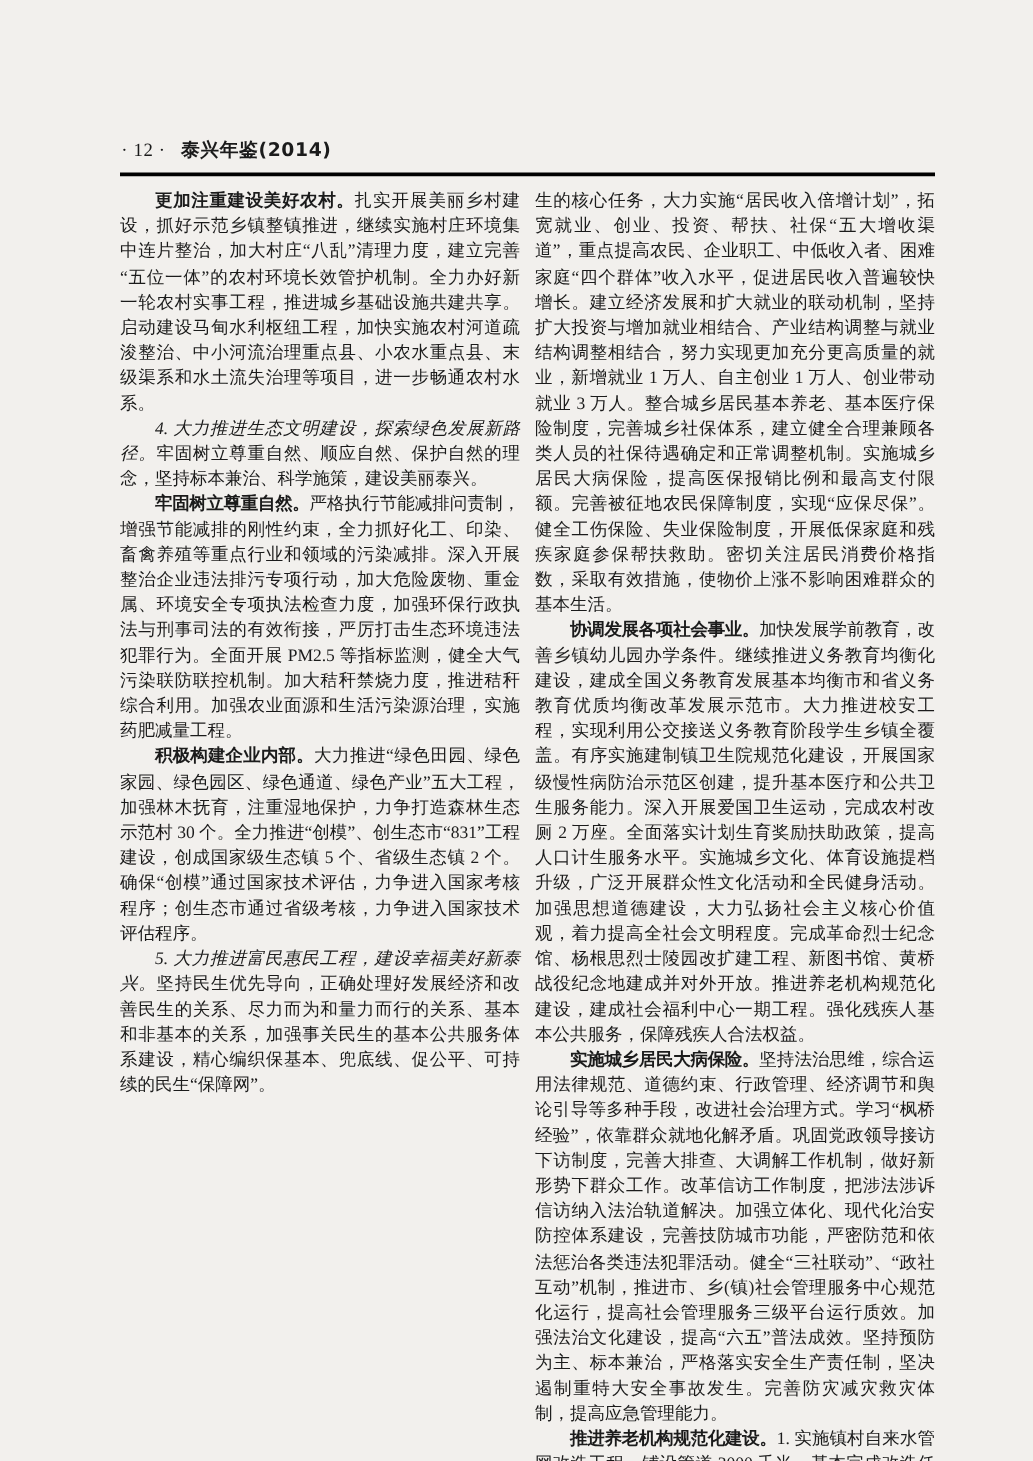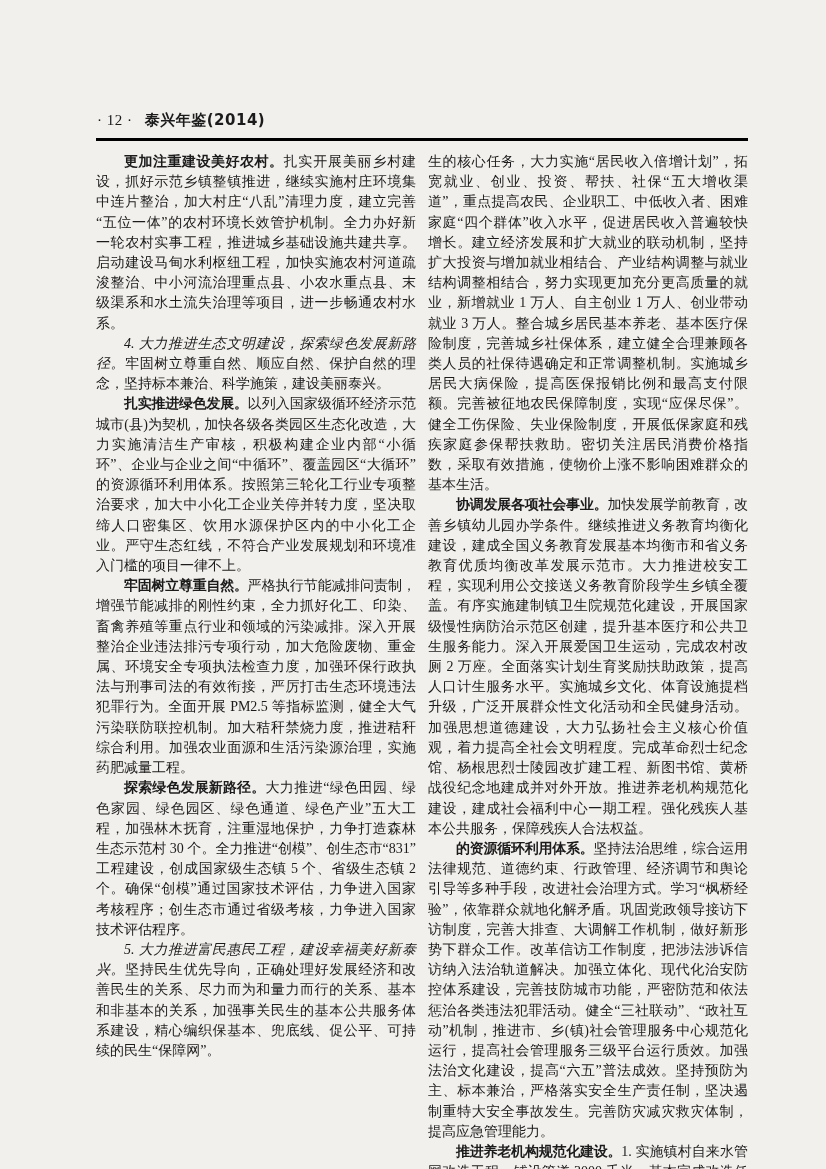--- a/index.html
+++ b/index.html
@@ -84,26 +84,25 @@
     <span class="page-number">· 12 ·</span>
     <span class="book-title">泰兴年鉴(2014)</span>
   </div>
 
   <div class="header-rule"></div>
 
   <div class="columns">
     <div class="column">
         <p class="indent"><span class="lead-bold">更加注重建设美好农村。</span>扎实开展美丽乡村建设，抓好示范乡镇整镇推进，继续实施村庄环境集中连片整治，加大村庄“八乱”清理力度，建立完善“五位一体”的农村环境长效管护机制。全力办好新一轮农村实事工程，推进城乡基础设施共建共享。启动建设马甸水利枢纽工程，加快实施农村河道疏浚整治、中小河流治理重点县、小农水重点县、末级渠系和水土流失治理等项目，进一步畅通农村水系。</p>
         <p class="indent"><span class="lead-kai">4. 大力推进生态文明建设，探索绿色发展新路径。</span>牢固树立尊重自然、顺应自然、保护自然的理念，坚持标本兼治、科学施策，建设美丽泰兴。</p>
-        <p class="indent"><span class="lead-bold">扎实推进绿色发展。</span>以列入国家级循环经济示范城市(县)为契机，加快各级各类园区生态化改造，大力实施清洁生产审核，积极构建企业内部“小循环”、企业与企业之间“中循环”、覆盖园区“大循环”的资源循环利用体系。按照第三轮化工行业专项整治要求，加大中小化工企业关停并转力度，坚决取缔人口密集区、饮用水源保护区内的中小化工企业。严守生态红线，不符合产业发展规划和环境准入门槛的项目一律不上。</p>
         <p class="indent"><span class="lead-bold">牢固树立尊重自然。</span>严格执行节能减排问责制，增强节能减排的刚性约束，全力抓好化工、印染、畜禽养殖等重点行业和领域的污染减排。深入开展整治企业违法排污专项行动，加大危险废物、重金属、环境安全专项执法检查力度，加强环保行政执法与刑事司法的有效衔接，严厉打击生态环境违法犯罪行为。全面开展 PM2.5 等指标监测，健全大气污染联防联控机制。加大秸秆禁烧力度，推进秸秆综合利用。加强农业面源和生活污染源治理，实施药肥减量工程。</p>
-        <p class="indent"><span class="lead-bold">探索绿色发展新路径。</span>大力推进“绿色田园、绿色家园、绿色园区、绿色通道、绿色产业”五大工程，加强林木抚育，注重湿地保护，力争打造森林生态示范村 30 个。全力推进“创模”、创生态市“831”工程建设，创成国家级生态镇 5 个、省级生态镇 2 个。确保“创模”通过国家技术评估，力争进入国家考核程序；创生态市通过省级考核，力争进入国家技术评估程序。</p>
+        <p class="indent"><span class="lead-bold">积极构建企业内部。</span>大力推进“绿色田园、绿色家园、绿色园区、绿色通道、绿色产业”五大工程，加强林木抚育，注重湿地保护，力争打造森林生态示范村 30 个。全力推进“创模”、创生态市“831”工程建设，创成国家级生态镇 5 个、省级生态镇 2 个。确保“创模”通过国家技术评估，力争进入国家考核程序；创生态市通过省级考核，力争进入国家技术评估程序。</p>
         <p class="indent"><span class="lead-kai">5. 大力推进富民惠民工程，建设幸福美好新泰兴。</span>坚持民生优先导向，正确处理好发展经济和改善民生的关系、尽力而为和量力而行的关系、基本和非基本的关系，加强事关民生的基本公共服务体系建设，精心编织保基本、兜底线、促公平、可持续的民生“保障网”。</p>
       </div>
     <div class="column">
         <p class="">生的核心任务，大力实施“居民收入倍增计划”，拓宽就业、创业、投资、帮扶、社保“五大增收渠道”，重点提高农民、企业职工、中低收入者、困难家庭“四个群体”收入水平，促进居民收入普遍较快增长。建立经济发展和扩大就业的联动机制，坚持扩大投资与增加就业相结合、产业结构调整与就业结构调整相结合，努力实现更加充分更高质量的就业，新增就业 1 万人、自主创业 1 万人、创业带动就业 3 万人。整合城乡居民基本养老、基本医疗保险制度，完善城乡社保体系，建立健全合理兼顾各类人员的社保待遇确定和正常调整机制。实施城乡居民大病保险，提高医保报销比例和最高支付限额。完善被征地农民保障制度，实现“应保尽保”。健全工伤保险、失业保险制度，开展低保家庭和残疾家庭参保帮扶救助。密切关注居民消费价格指数，采取有效措施，使物价上涨不影响困难群众的基本生活。</p>
         <p class="indent"><span class="lead-bold">协调发展各项社会事业。</span>加快发展学前教育，改善乡镇幼儿园办学条件。继续推进义务教育均衡化建设，建成全国义务教育发展基本均衡市和省义务教育优质均衡改革发展示范市。大力推进校安工程，实现利用公交接送义务教育阶段学生乡镇全覆盖。有序实施建制镇卫生院规范化建设，开展国家级慢性病防治示范区创建，提升基本医疗和公共卫生服务能力。深入开展爱国卫生运动，完成农村改厕 2 万座。全面落实计划生育奖励扶助政策，提高人口计生服务水平。实施城乡文化、体育设施提档升级，广泛开展群众性文化活动和全民健身活动。加强思想道德建设，大力弘扬社会主义核心价值观，着力提高全社会文明程度。完成革命烈士纪念馆、杨根思烈士陵园改扩建工程、新图书馆、黄桥战役纪念地建成并对外开放。推进养老机构规范化建设，建成社会福利中心一期工程。强化残疾人基本公共服务，保障残疾人合法权益。</p>
-        <p class="indent"><span class="lead-bold">的资源循环利用体系。</span>坚持法治思维，综合运用法律规范、道德约束、行政管理、经济调节和舆论引导等多种手段，改进社会治理方式。学习“枫桥经验”，依靠群众就地化解矛盾。巩固党政领导接访下访制度，完善大排查、大调解工作机制，做好新形势下群众工作。改革信访工作制度，把涉法涉诉信访纳入法治轨道解决。加强立体化、现代化治安防控体系建设，完善技防城市功能，严密防范和依法惩治各类违法犯罪活动。健全“三社联动”、“政社互动”机制，推进市、乡(镇)社会管理服务中心规范化运行，提高社会管理服务三级平台运行质效。加强法治文化建设，提高“六五”普法成效。坚持预防为主、标本兼治，严格落实安全生产责任制，坚决遏制重特大安全事故发生。完善防灾减灾救灾体制，提高应急管理能力。</p>
+        <p class="indent"><span class="lead-bold">实施城乡居民大病保险。</span>坚持法治思维，综合运用法律规范、道德约束、行政管理、经济调节和舆论引导等多种手段，改进社会治理方式。学习“枫桥经验”，依靠群众就地化解矛盾。巩固党政领导接访下访制度，完善大排查、大调解工作机制，做好新形势下群众工作。改革信访工作制度，把涉法涉诉信访纳入法治轨道解决。加强立体化、现代化治安防控体系建设，完善技防城市功能，严密防范和依法惩治各类违法犯罪活动。健全“三社联动”、“政社互动”机制，推进市、乡(镇)社会管理服务中心规范化运行，提高社会管理服务三级平台运行质效。加强法治文化建设，提高“六五”普法成效。坚持预防为主、标本兼治，严格落实安全生产责任制，坚决遏制重特大安全事故发生。完善防灾减灾救灾体制，提高应急管理能力。</p>
         <p class="indent"><span class="lead-bold">推进养老机构规范化建设。</span>1. 实施镇村自来水管网改造工程，铺设管道 3000 千米，基本完成改造任务，确</p>
       </div>
   </div>
 
 </div>
 
 </body></html>

